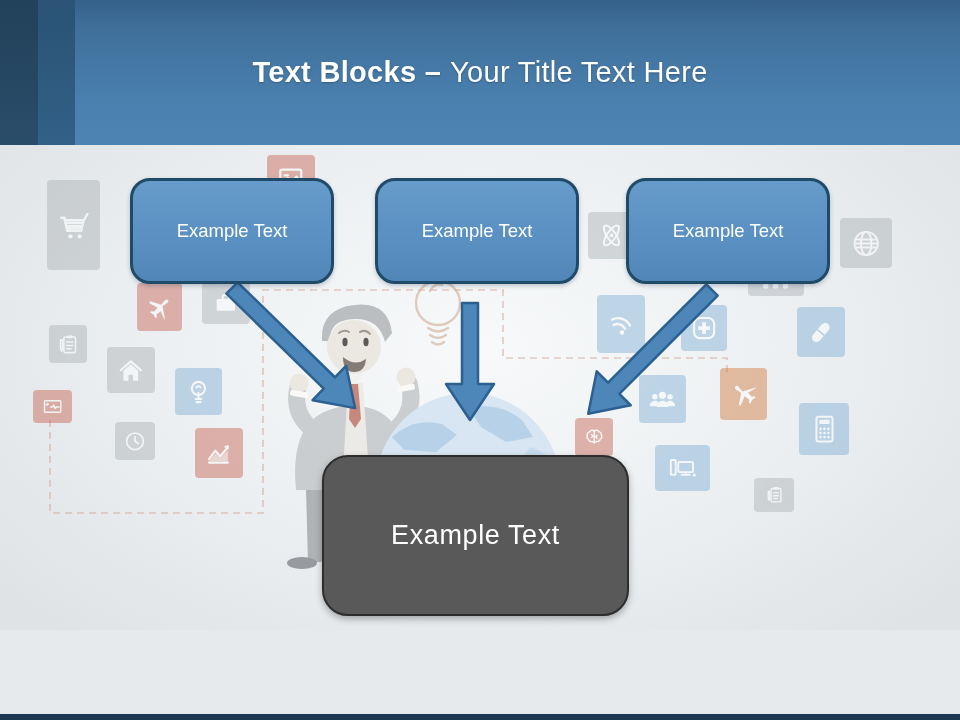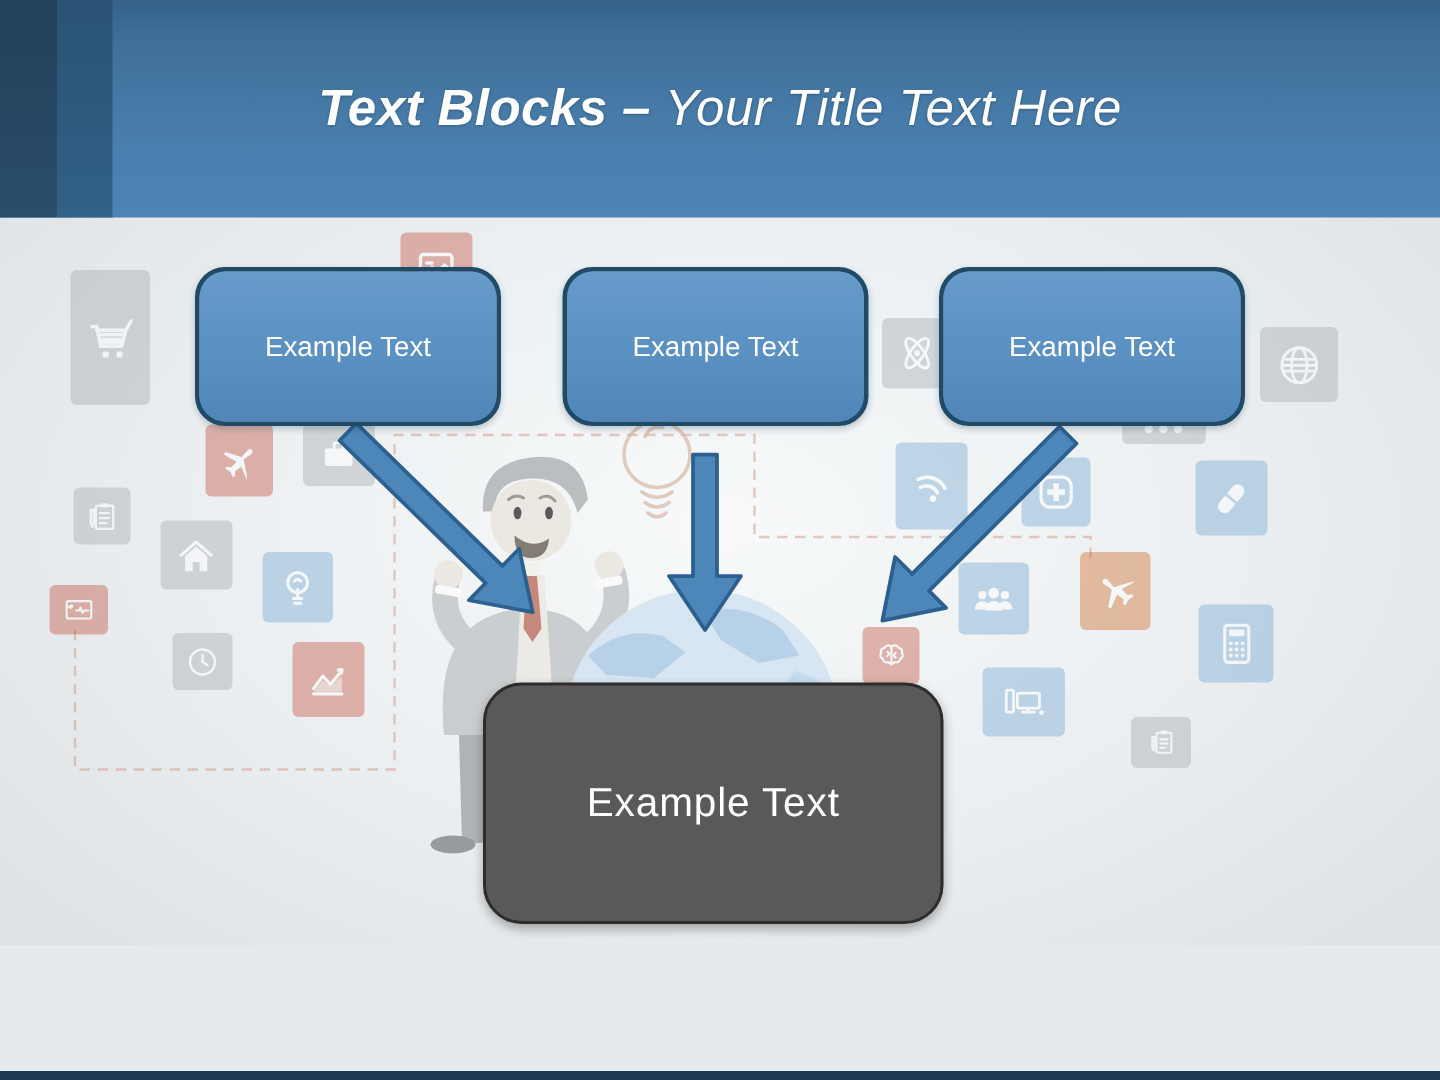--- a/index.html
+++ b/index.html
@@ -7,21 +7,21 @@
   .slide{position:relative;width:960px;height:720px;background:#e7eaec;overflow:hidden;}
 
   
   .header{position:absolute;left:0;top:0;width:960px;height:145px;
     background:linear-gradient(180deg,#35618a 0%,#3f6f99 18%,#4a80af 70%,#4d84b3 100%);
     display:flex;align-items:center;justify-content:center;z-index:6;}
   .stripe-dark{position:absolute;left:0;top:0;width:38px;height:145px;
     background:linear-gradient(180deg,#22415a,#2a4d6a);z-index:7;}
   .stripe-mid{position:absolute;left:38px;top:0;width:37px;height:145px;
     background:linear-gradient(180deg,#2a5375,#326087);z-index:7;}
-  .title{color:#fff;font-size:34px;letter-spacing:.3px;text-shadow:0 1px 2px rgba(0,0,0,.25);white-space:nowrap;font-style:italic;}
+  .title{color:#fff;font-size:29px;letter-spacing:.3px;text-shadow:0 1px 2px rgba(0,0,0,.25);white-space:nowrap;}
   .title .bold{font-weight:700;}
   .title .regular{font-weight:400;margin-left:9px;}
 
   
   .content{position:absolute;left:0;top:145px;width:960px;height:485px;
     background:radial-gradient(ellipse 620px 380px at 50% 42%,#f7f9fa 0%,#eceff1 55%,#e3e7e9 85%,#dfe3e5 100%);text-align:center;}
   .scene{position:absolute;left:0;top:0;z-index:1;}
   .arrows{position:absolute;left:0;top:0;z-index:4;}
 
   

